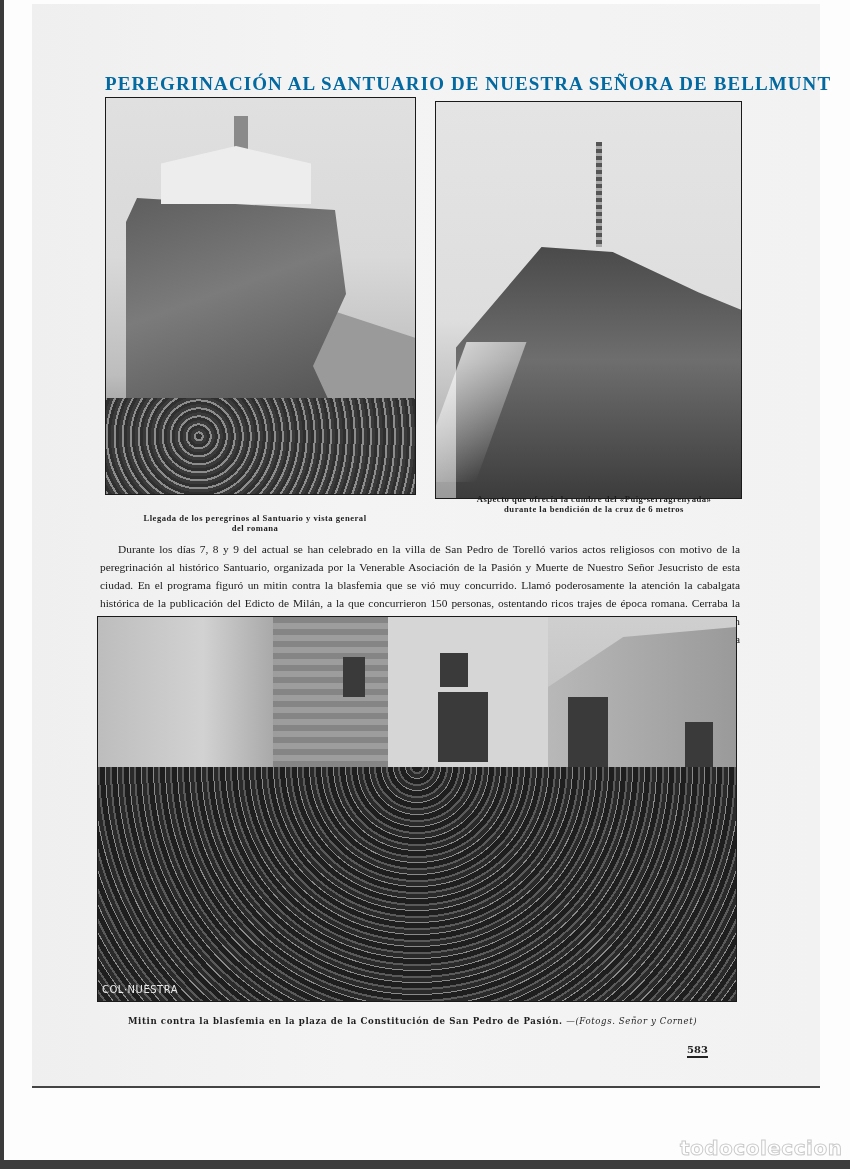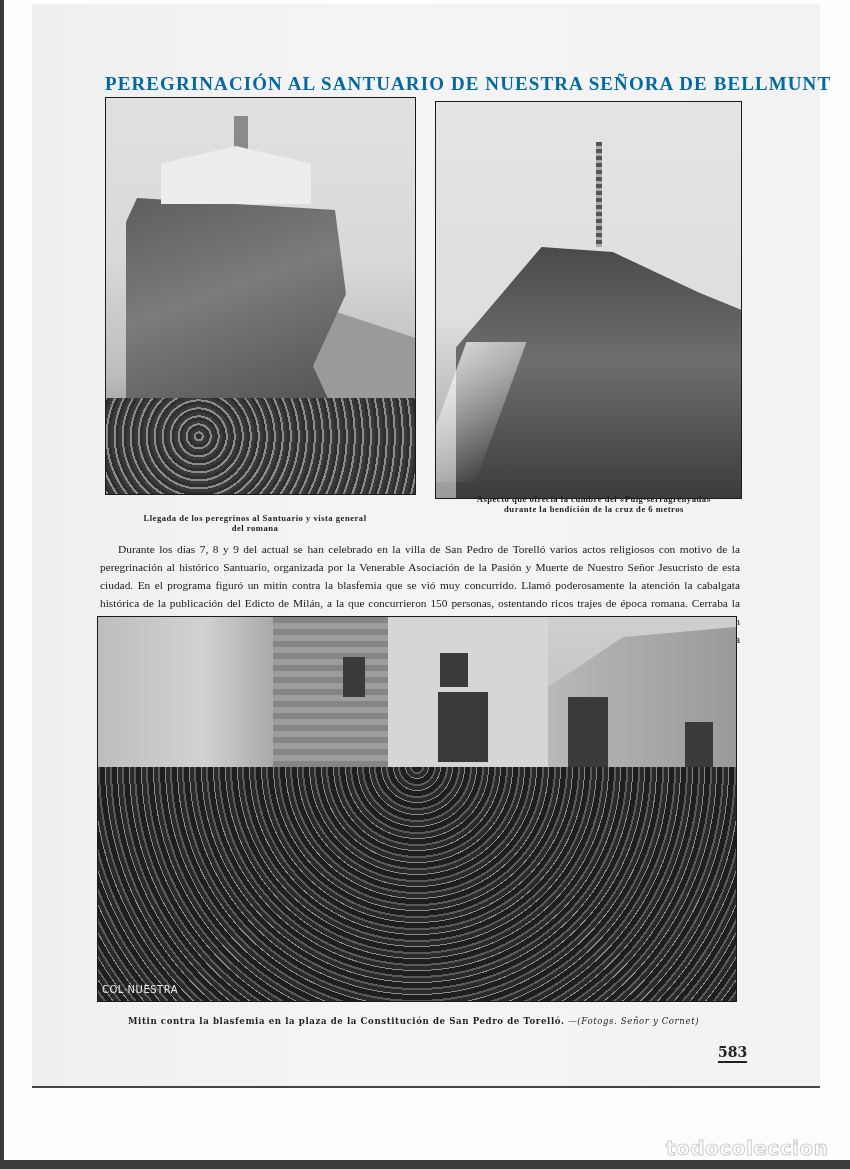--- a/index.html
+++ b/index.html
@@ -82,25 +82,25 @@
     color: #1a1a1a; text-align: justify;
   }
   .body-text p { margin: 0; text-indent: 18px; }
   .bottom-caption {
     position: absolute; left: 128px; top: 1016px; width: 620px;
     font-family: "DejaVu Serif", serif; font-size: 8.6px; font-weight: bold; letter-spacing: 0.6px;
     color: #1e1e1e; white-space: nowrap;
   }
   .bottom-caption .credit { font-weight: normal; font-style: italic; }
   .page-number {
-    position: absolute; left: 718px; top: 1044px; font-family: "DejaVu Serif", serif;
-    font-size: 14px; font-weight: bold; color: #222; border-bottom: 2px solid #222; padding-bottom: 1px;
+    position: absolute; left: 687px; top: 1044px; font-family: "DejaVu Serif", serif;
+    font-size: 10px; font-weight: bold; color: #222; border-bottom: 2px solid #222; padding-bottom: 1px;
   }
   .watermark {
-    position: absolute; left: 666px; top: 1136px; font-family: "DejaVu Sans", sans-serif;
+    position: absolute; left: 680px; top: 1136px; font-family: "DejaVu Sans", sans-serif;
     font-size: 20px; font-weight: bold; color: #ffffff; letter-spacing: 0.5px;
     -webkit-text-stroke: 1px #c8c8c8; opacity: 0.95;
   }
 </style>
 </head>
 <body>
 
 <div class="scan-edge-left"></div>
 
 <div class="page"></div>
@@ -143,21 +143,21 @@
   <div class="window" style="left:245px;top:40px;width:22px;height:40px;"></div>
   <div class="window" style="left:342px;top:36px;width:28px;height:34px;"></div>
   <div class="window" style="left:340px;top:75px;width:50px;height:70px;"></div>
   <div class="window" style="left:470px;top:80px;width:40px;height:90px;"></div>
   <div class="window" style="left:587px;top:105px;width:28px;height:70px;"></div>
   <div class="crowd"></div>
   <div class="signature">COL·NUESTRA</div>
 </div>
 
 <div class="bottom-caption">
-  <span>Mitin contra la blasfemia en la plaza de la Constitución de San Pedro de Torelló.</span>
+  <span>Mitin contra la blasfemia en la plaza de la Constitución de San Pedro de Pasión.</span>
   <span class="credit">—(Fotogs. Señor y Cornet)</span>
 </div>
 
 <div class="page-number">583</div>
 
 <div class="watermark">todocoleccion</div>
 
 <div class="scan-edge-bottom"></div>
 
 </body></html>

